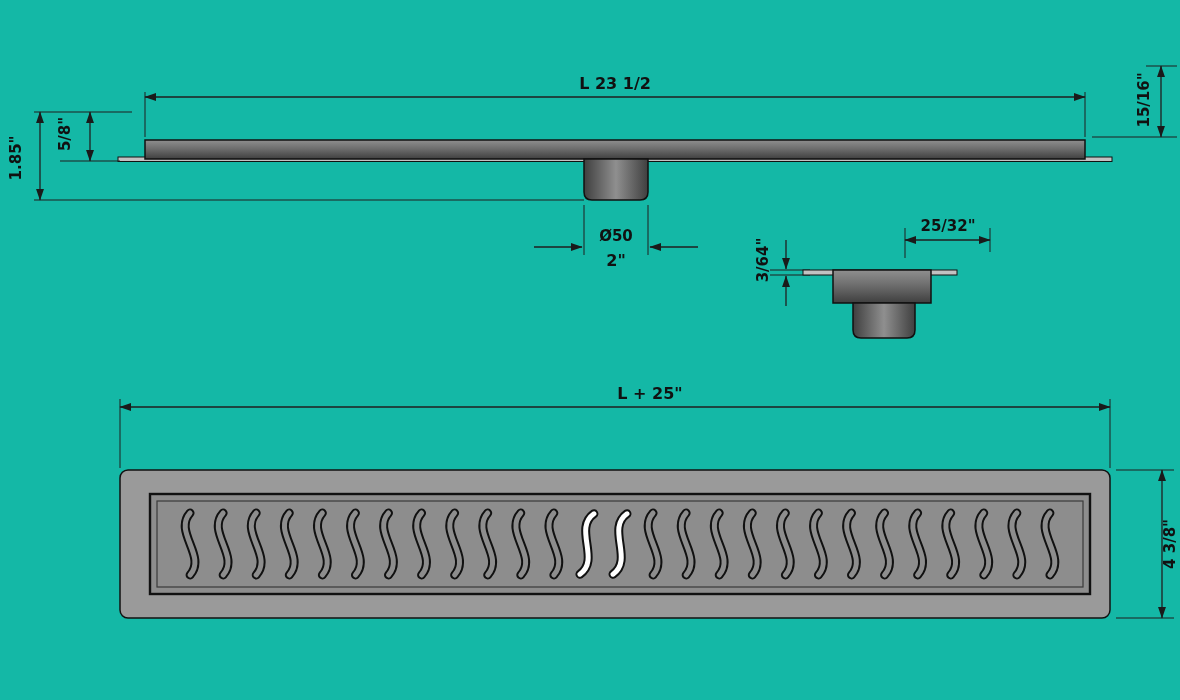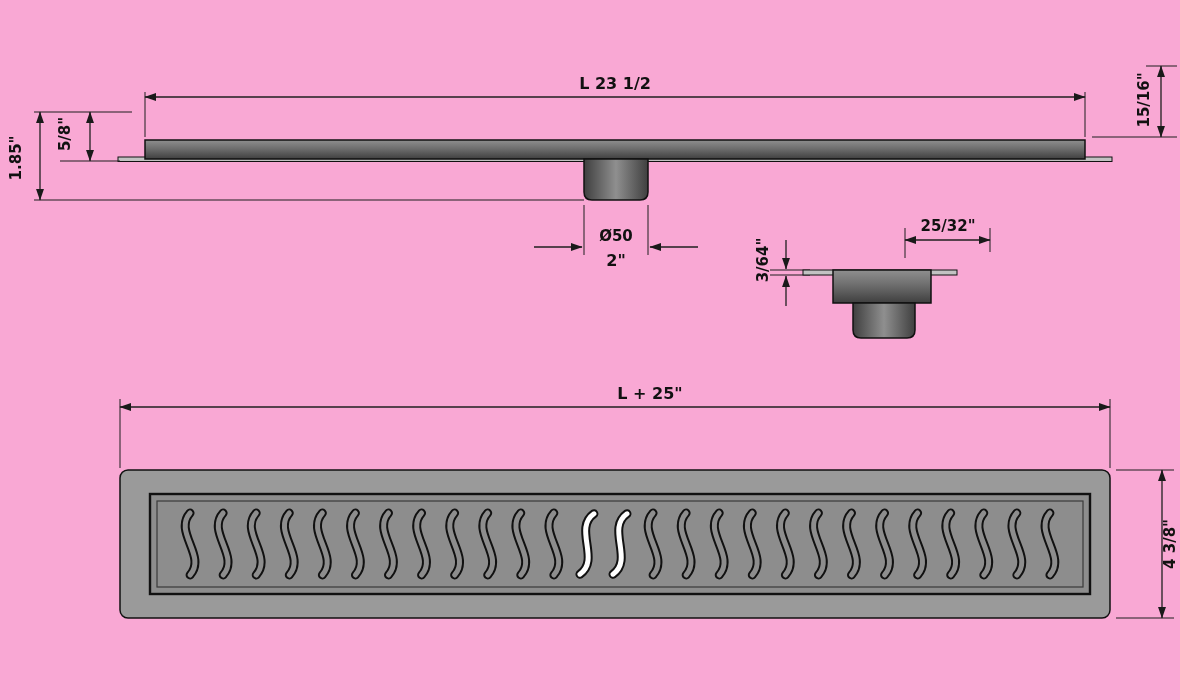--- a/index.html
+++ b/index.html
@@ -1,17 +1,17 @@
 <!DOCTYPE html>
 <html><head>
 <meta charset="utf-8">
 <style>
   html,body{margin:0;padding:0;background:#ffffff;}
   .canvas{
-    position:relative;width:1180px;height:700px;background:#f9a8d4;overflow:hidden;
+    position:relative;width:1180px;height:700px;background:#14b8a6;overflow:hidden;
     font-family:"DejaVu Sans","Liberation Sans",sans-serif;
   }
   svg text{
     font-family:"DejaVu Sans","Liberation Sans",sans-serif;
     font-weight:bold;fill:#111111;
   }
   .dl{stroke:#1f1f1f;stroke-width:1.3;fill:none;}   
   .xl{stroke:#1f1f1f;stroke-width:1;fill:none;}     
   .ol{stroke:#111111;stroke-width:1.5;}             
   .ol2{stroke:#111111;stroke-width:1;}

